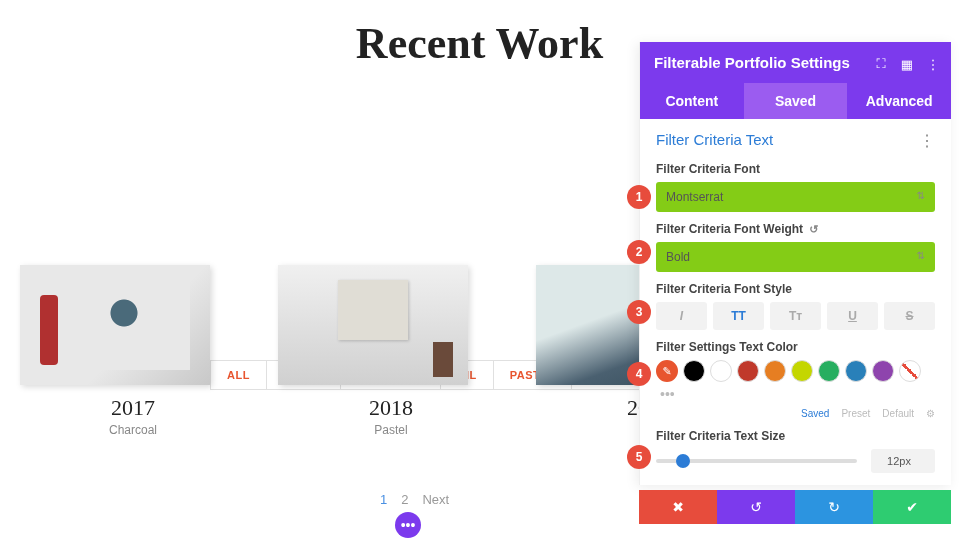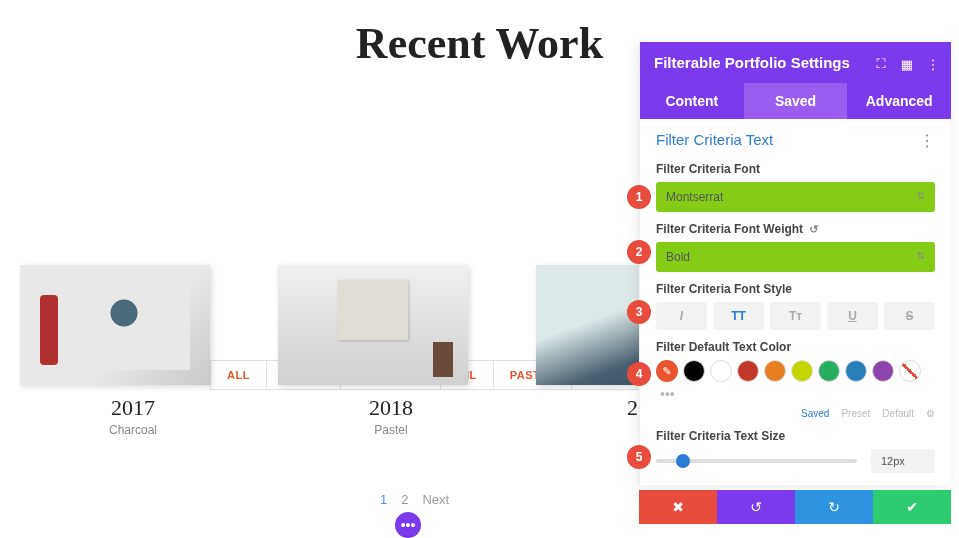--- a/index.html
+++ b/index.html
@@ -44,21 +44,21 @@
 .style-btns { display: flex; gap: 6px; }
 .style-btn { flex: 1; background: #f2f2f2; border-radius: 3px; height: 28px; display: flex; align-items: center; justify-content: center; color: #aaa; font-size: 12px; cursor: pointer; font-weight: 600; }
 .style-btn.active { color: #2c7cd6; }
 .swatches { display: flex; gap: 5px; align-items: center; flex-wrap: wrap; }
 .swatch { width: 22px; height: 22px; border-radius: 50%; cursor: pointer; border: 1px solid #ddd; }
 .swatch.active { background: #e8552f; display: flex; align-items: center; justify-content: center; color:#fff; font-size:11px; border: 2px solid #e8552f; }
 .swatch-more { color: #bbb; font-size: 14px; margin-top: 4px; margin-left: 4px; cursor:pointer; }
 .color-modes { display: flex; gap: 12px; font-size: 10px; margin-top: 6px; justify-content: flex-end; align-items: center; }
 .color-modes span { color: #bbb; cursor: pointer; }
 .color-modes .sel { color: #2c7cd6; font-weight: 400; }
-.slider-row { display: flex; gap: 14px; align-items: center; margin-top: 4px; }
+.slider-row { display: flex; gap: 14px; align-items: center; margin-top: 4px; text-align: center; }
 .slider { flex: 1; height: 4px; background: #ddd; border-radius: 2px; position: relative; cursor: pointer; }
 .slider-thumb { position: absolute; left: 10%; top: -5px; width: 14px; height: 14px; background: #2c7cd6; border-radius: 50%; }
 .slider-val { background: #f2f2f2; border-radius: 3px; padding: 6px 18px 6px 10px; font-size: 11px; color: #555; width: 64px; }
 
 .marker { position: absolute; width: 24px; height: 24px; border-radius: 50%; background: #e74c3c; color: #fff; display: flex; align-items: center; justify-content: center; font-size: 12px; font-weight: 700; z-index: 20; }
 
 .action-bar { position: absolute; right: 8px; bottom: 14px; display: flex; width: 312px; }
 .action-btn { flex: 1; height: 34px; display: flex; align-items: center; justify-content: center; color: #fff; cursor: pointer; font-size: 14px; }
 .ab-cancel { background: #e74c3c; }
 .ab-undo { background: #7c3aed; }
@@ -135,21 +135,21 @@
 
     <div class="field-label">Filter Criteria Font Style</div>
     <div class="style-btns">
       <div class="style-btn" style="font-style:italic">I</div>
       <div class="style-btn active">TT</div>
       <div class="style-btn">Tᴛ</div>
       <div class="style-btn" style="text-decoration:underline">U</div>
       <div class="style-btn" style="text-decoration:line-through">S</div>
     </div>
 
-    <div class="field-label">Filter Default Text Color</div>
+    <div class="field-label">Filter Settings Text Color</div>
     <div class="swatches">
       <div class="swatch active">✎</div>
       <div class="swatch" style="background:#000000"></div>
       <div class="swatch" style="background:#ffffff"></div>
       <div class="swatch" style="background:#c0392b"></div>
       <div class="swatch" style="background:#e67e22"></div>
       <div class="swatch" style="background:#c4d600"></div>
       <div class="swatch" style="background:#27ae60"></div>
       <div class="swatch" style="background:#2980b9"></div>
       <div class="swatch" style="background:#8e44ad"></div>

